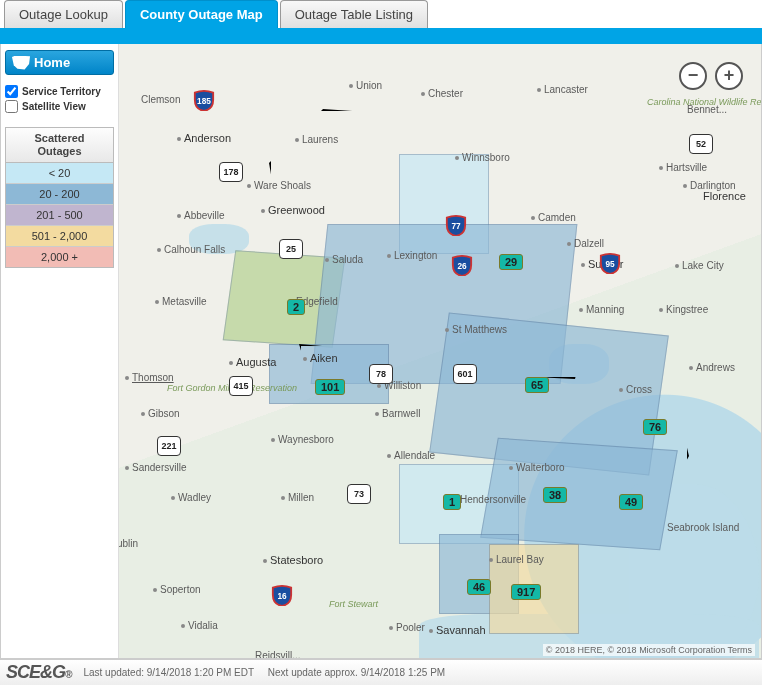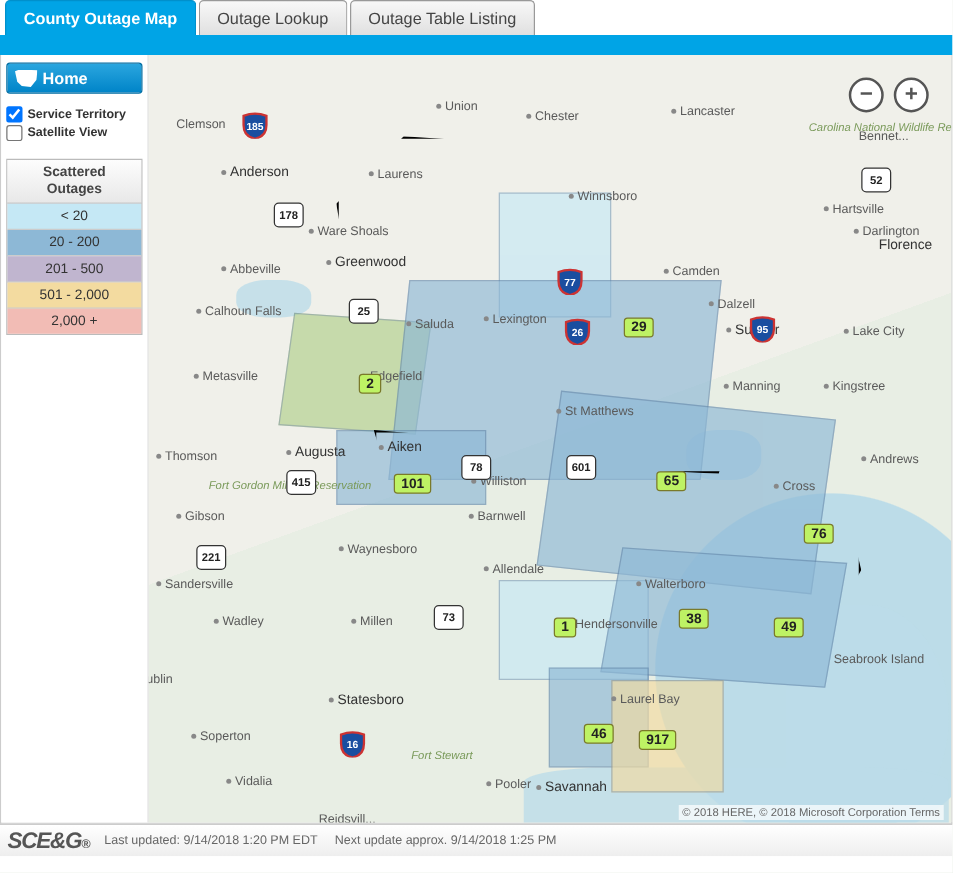--- a/index.html
+++ b/index.html
@@ -21,41 +21,41 @@
   .legend-row:last-child { border-bottom: none; }
   .map-wrap { flex: 1; position: relative; height: 614px; background: #eef2ec; overflow: hidden; }
   .basemap { position: absolute; inset: 0; background:
     radial-gradient(circle at 85% 80%, #bcdce8 0 140px, transparent 141px),
     linear-gradient(160deg, #f0f0ea 0 50%, #e8eee4 50% 100%);
   }
   .city { position: absolute; font-size: 10px; color: #5a5a5a; white-space: nowrap; }
   .city.dark { color: #333; font-size: 11px; }
   .citydot::before { content: ""; display:inline-block; width:4px; height:4px; background:#888; border-radius:50%; margin-right:3px; vertical-align:middle;}
   .outage-poly { position: absolute; border: 1px solid rgba(60,90,130,0.5); opacity: 0.65; }
-  .badge { position: absolute; background: #bef264; border: 1px solid #7a7a2a; border-radius: 3px; padding: 1px 5px; font-weight: bold; font-size: 11px; color: #222; z-index: 30; }
+  .badge { position: absolute; background: #14b8a6; border: 1px solid #7a7a2a; border-radius: 3px; padding: 1px 5px; font-weight: bold; font-size: 11px; color: #222; z-index: 30; }
   .shield { position: absolute; width: 24px; height: 20px; background: #fff; border: 1.5px solid #333; border-radius: 4px; font-size: 9px; font-weight: bold; text-align: center; line-height: 18px; color: #222; z-index: 15;}
   .interstate { position: absolute; width: 22px; height: 22px; z-index: 15;}
   .interstate svg { width:100%; height:100%; }
   .territory { position: absolute; border: 2.5px solid #000; background: transparent; z-index: 10; }
   .zoom-ctrl { position: absolute; top: 18px; right: 18px; display: flex; gap: 8px; z-index: 50;}
   .zoom-btn { width: 28px; height: 28px; border: 2px solid #555; border-radius: 50%; background: #fff; font-size: 18px; line-height: 22px; text-align: center; cursor: pointer; color: #555; font-weight: bold;}
   .attrib { position: absolute; bottom: 2px; right: 6px; font-size: 9px; color: #666; z-index: 50; background: rgba(255,255,255,0.7); padding: 1px 3px;}
   .footer { display: flex; justify-content: space-between; align-items: center; padding: 2px 6px; font-size: 10px; color: #666; border-top: 1px solid #ccc; background: linear-gradient(#fff, #eee);}
   .logo { font-style: italic; font-weight: bold; font-size: 18px; color: #555; letter-spacing: -1px;}
   .logo .sub { font-size: 10px; vertical-align: baseline;}
   .water { position:absolute; background:#bcdce8; border-radius:40%; opacity:0.8;}
   .special { position:absolute; font-size:9px; color:#7a9a5a; font-style:italic; white-space:nowrap; line-height:1;}
 </style>
 </head>
 <body>
 
 <div class="container">
   <div class="tabs">
+    <div class="tab">Outage Lookup</div>
     <div class="tab active">County Outage Map</div>
-    <div class="tab">Outage Lookup</div>
     <div class="tab">Outage Table Listing</div>
   </div>
   <div class="tab-bar"></div>
 
   <div class="content">
     <div class="sidebar">
       <button class="home-btn">
         <span class="state-icon"></span>
         <span>Home</span>
       </button>
@@ -126,21 +126,21 @@
           <div class="city citydot" style="left: 38px; top: 200px;">Calhoun Falls</div>
           <div class="city citydot" style="left: 206px; top: 210px;">Saluda</div>
           <div class="city citydot" style="left: 268px; top: 206px;">Lexington</div>
           <div class="city citydot" style="left: 170px; top: 252px;">Edgefield</div>
           <div class="city citydot" style="left: 36px; top: 252px;">Metasville</div>
           <div class="city citydot" style="left: 460px; top: 260px;">Manning</div>
           <div class="city citydot" style="left: 540px; top: 260px;">Kingstree</div>
           <div class="city citydot" style="left: 326px; top: 280px;">St Matthews</div>
           <div class="city dark citydot" style="left: 184px; top: 308px;">Aiken</div>
           <div class="city dark citydot" style="left: 110px; top: 312px;">Augusta</div>
-          <div class="city citydot" style="left: 6px; top: 316px;">Thomson</div>
+          <div class="city citydot" style="left: 6px; top: 328px; text-decoration: underline;">Thomson</div>
           <div class="city citydot" style="left: 258px; top: 336px;">Williston</div>
           <div class="city citydot" style="left: 256px; top: 364px;">Barnwell</div>
           <div class="city citydot" style="left: 570px; top: 318px;">Andrews</div>
           <div class="city citydot" style="left: 500px; top: 340px;">Cross</div>
           <div class="city citydot" style="left: 22px; top: 364px;">Gibson</div>
           <div class="city citydot" style="left: 152px; top: 390px;">Waynesboro</div>
           <div class="city citydot" style="left: 268px; top: 406px;">Allendale</div>
           <div class="city citydot" style="left: 390px; top: 418px;">Walterboro</div>
           <div class="city citydot" style="left: 6px; top: 418px;">Sandersville</div>
           <div class="city citydot" style="left: 52px; top: 448px;">Wadley</div>

